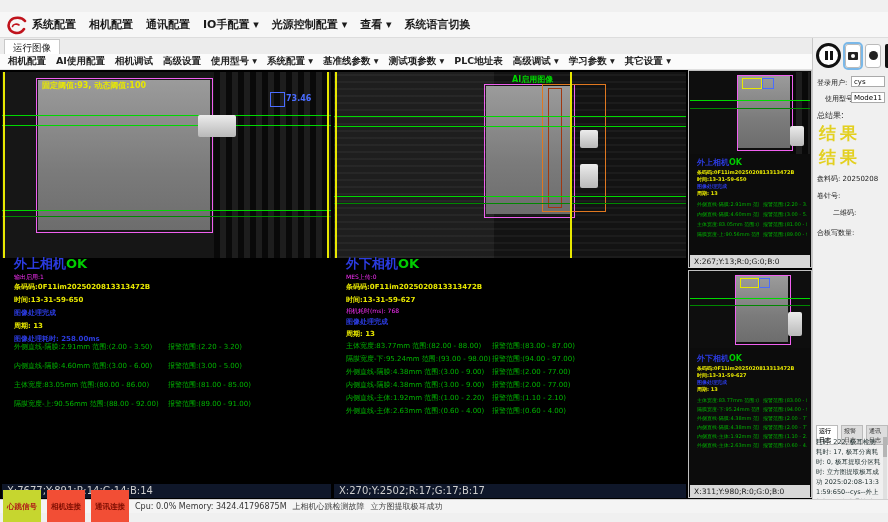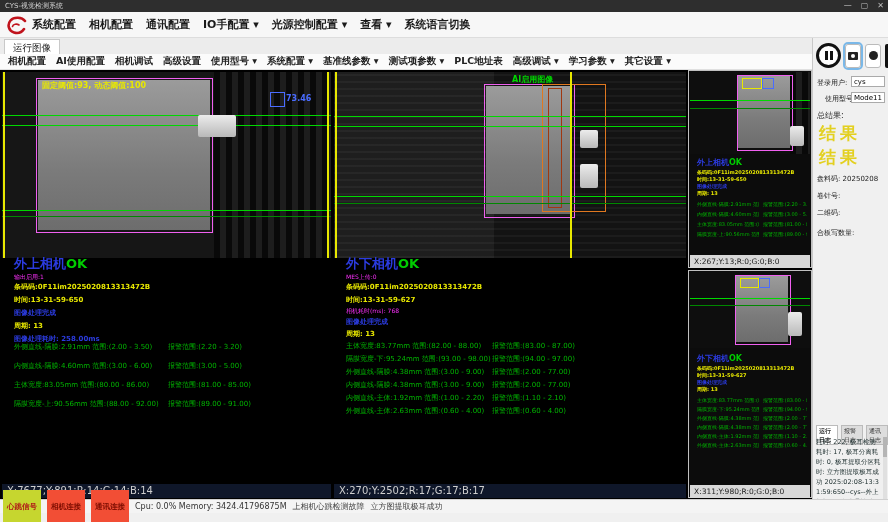--- a/index.html
+++ b/index.html
@@ -84,28 +84,20 @@
   .badge.err{background:#f24e35;color:#7d0d00;}
   .sbar-txt{font-size:8px;color:#333;white-space:nowrap;}
   .sbar-warn{font-size:8px;color:#444;white-space:nowrap;}
   .blob{position:absolute;background:linear-gradient(180deg,#ececec,#b9b9b9);border-radius:2px;}
 </style>
 </head>
 <body>
 
 <div id="app">
 
-  <div class="abs titlebar">
-    <span>CYS-视觉检测系统</span>
-    <div class="winctl">
-      <span>—</span>
-      <span>▢</span>
-      <span>✕</span>
-    </div>
-  </div>
 
   <div class="abs menubar">
     <span class="item">系统配置</span>
     <span class="item">相机配置</span>
     <span class="item">通讯配置</span>
     <span class="item">IO手配置 ▾</span>
     <span class="item">光源控制配置 ▾</span>
     <span class="item">查看 ▾</span>
     <span class="item">系统语言切换</span>
   </div>
@@ -292,21 +284,21 @@
     <span class="sb-label" style="left:12px;top:56px;">使用型号:</span>
     <input class="sb-input" style="left: 38px; top: 54px; width: 34px;" readonly="" value="Mode11">
     <span class="sb-label" style="left:4px;top:72px;font-size:8px;">总结果:</span>
     <span class="result-txt" style="left:6px;top:84px;">结果</span>
     <span class="result-txt" style="left:6px;top:108px;">结果</span>
     <span class="sb-label" style="left:4px;top:136px;">
       <span>盘料码:</span>
       <span>20250208</span>
     </span>
     <span class="sb-label" style="left:4px;top:153px;">卷针号:</span>
-    <span class="sb-label" style="left:4px;top:170px;">二维码:</span>
+    <span class="sb-label" style="left:20px;top:170px;">二维码:</span>
     <span class="sb-label" style="left:4px;top:190px;">合板写数量:</span>
     <div class="logtabs">
       <span class="logtab active">运行日志</span>
       <span class="logtab">报警日志</span>
       <span class="logtab">通讯日志</span>
     </div>
     <div class="logbox">耗时: 222, 极耳检测耗时: 17, 极耳分离耗时: 0, 极耳提取分区耗时: 立方图提取极耳成功 2025:02:08-13:31:59:650--cys--外上相机--图像处理耗时: 258.00ms</div>
     <div class="sb-scroll">
         <i></i>
       </div>

